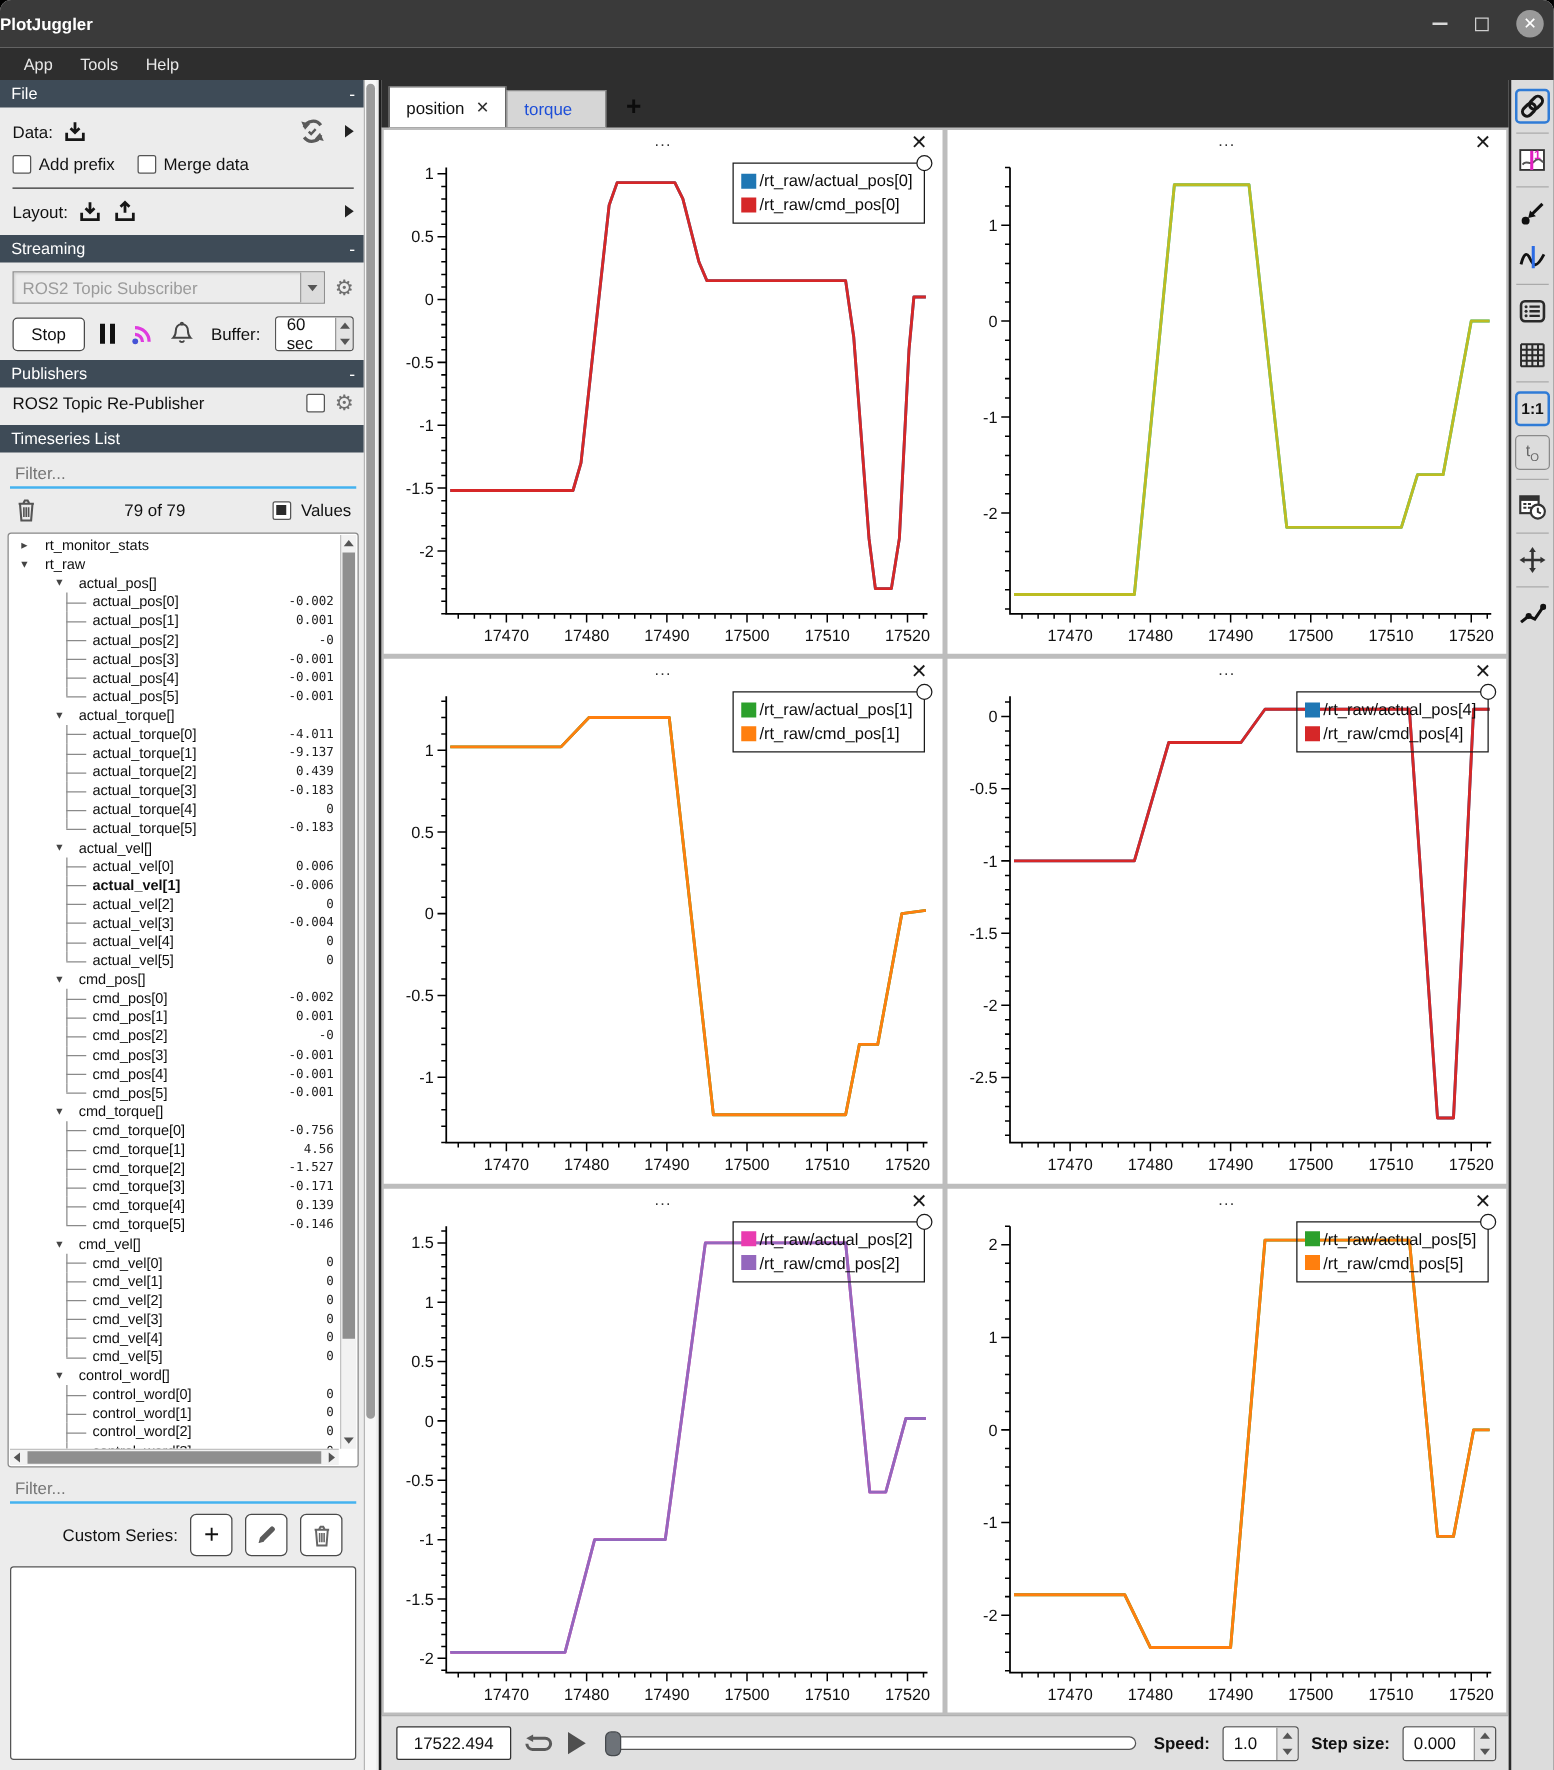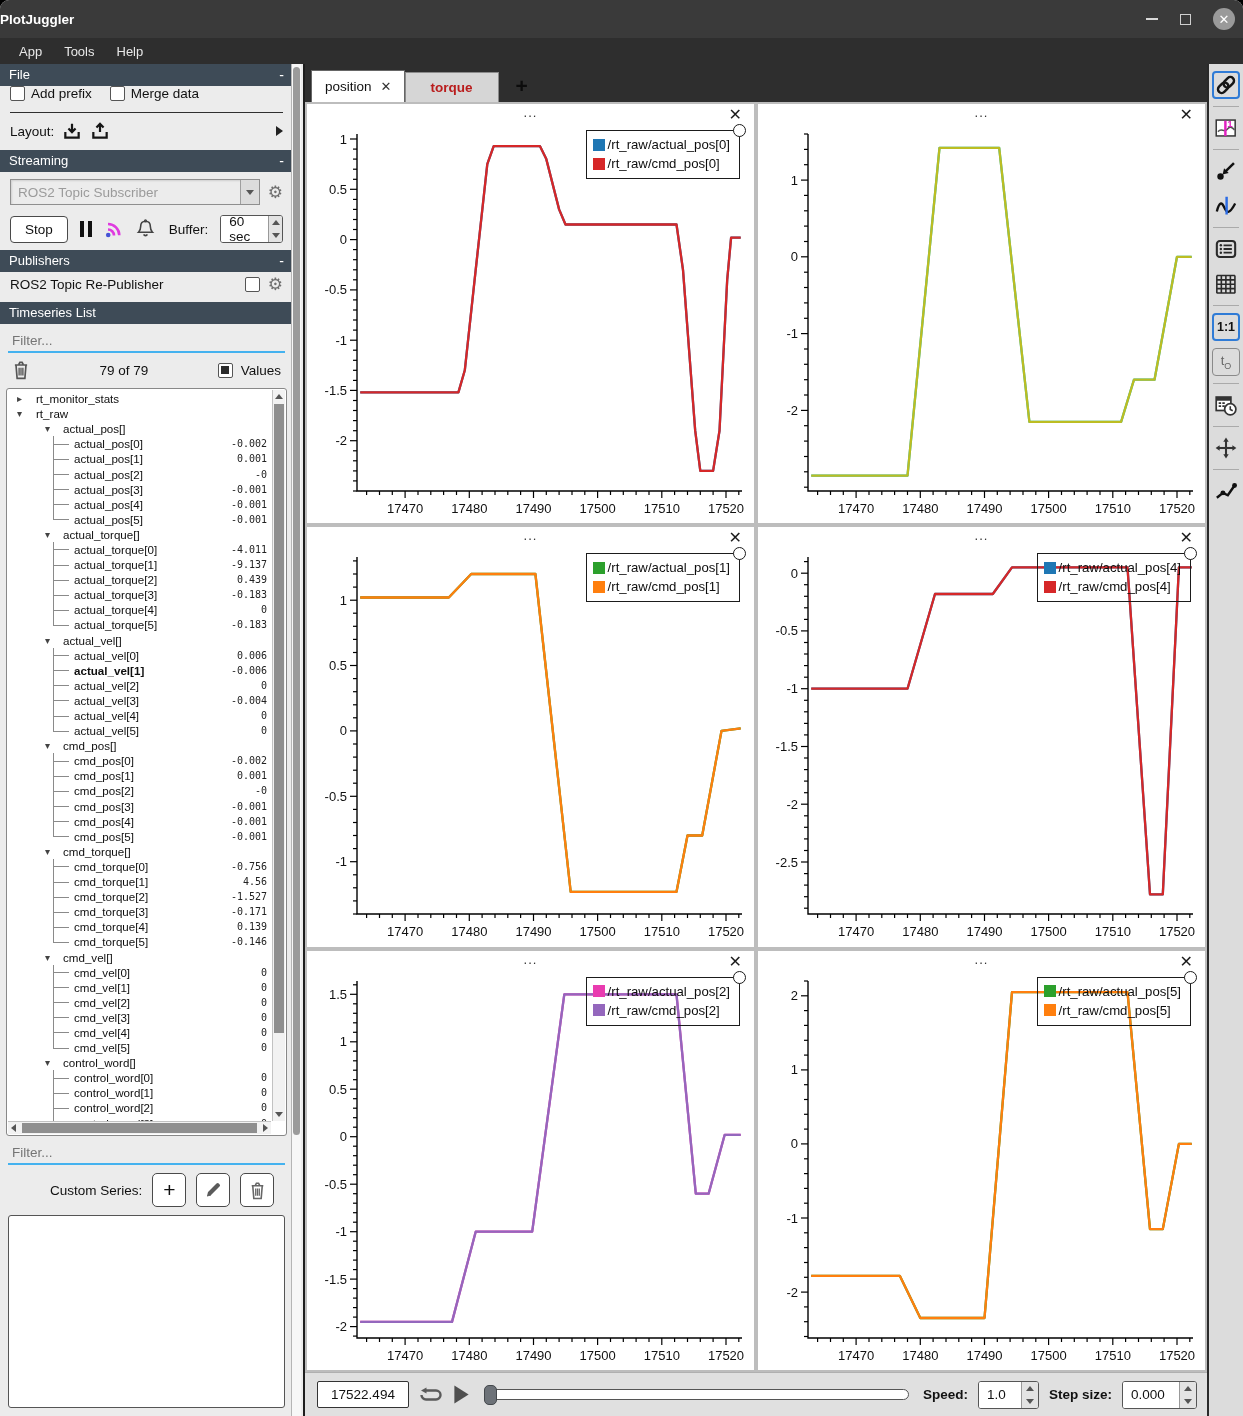--- a/index.html
+++ b/index.html
@@ -66,21 +66,21 @@
   .tri-l{width:0;height:0;border-top:4px solid transparent;border-bottom:4px solid transparent;border-right:5px solid #555;position:absolute;left:3px;}
   .tri-r{width:0;height:0;border-top:4px solid transparent;border-bottom:4px solid transparent;border-left:5px solid #555;position:absolute;right:3px;}
   .cs-row{display:flex;align-items:center;gap:10px;padding:8px 10px 4px;margin-left:40px;}
   .sq-btn{width:34px;height:34px;background:#fff;border:1.5px solid #4a4a4a;border-radius:5px;display:flex;align-items:center;justify-content:center;font-size:21px;color:#111;}
   .cs-box{flex:1;background:#fff;border:1px solid #555;border-radius:3px;margin:4px 8px 8px;}
   
   .main{flex:1;display:flex;flex-direction:column;min-width:0;background:#2e2e2e;}
   .tabbar{height:38px;background:#2e2e2e;display:flex;align-items:flex-end;padding-left:6px;flex:0 0 auto;}
   .tab{display:flex;align-items:center;gap:9px;font-size:13.5px;padding:8px 13px;border:1px solid #8b8b8b;border-bottom:none;}
   .tab.active{background:#fff;color:#111;border-color:#666;}
-  .tab.inactive{background:#d6d6d6;color:#b91c1c;padding:7px 26px 7px 24px;font-weight:bold;}
+  .tab.inactive{background:#d6d6d6;color:#1d4ed8;padding:7px 26px 7px 13px;}
   .tab .tx{font-size:13px;color:#333;font-weight:bold;}
   .tab-add{color:#0c0c0c;font-size:21px;margin-left:16px;padding-bottom:4px;font-weight:bold;}
   .plotgrid{flex:1;display:grid;grid-template-columns:1fr 1fr;grid-template-rows:1fr 1fr 1fr;gap:4px;background:#bdbdbd;padding:2px;min-height:0;}
   .plot-cell{background:#fff;position:relative;display:flex;flex-direction:column;min-height:0;}
   .plot-head{height:24px;position:relative;flex:0 0 auto;}
   .plot-dots{position:absolute;left:50%;transform:translateX(-50%);top:1px;color:#333;font-size:13px;letter-spacing:1px;}
   .plot-close{position:absolute;right:12px;top:3px;color:#1b1b1b;font-size:16px;line-height:1;}
   .plot-svgwrap{flex:1;min-height:0;}
   .legend{position:absolute;right:14px;top:26px;border:1px solid #1b1b1b;background:rgba(255,255,255,0);padding:4px 9px 5px 6px;}
   .legend .lrow{display:flex;align-items:center;gap:3px;font-size:13.2px;color:#0d0d0d;padding:2px 0;}
@@ -122,20 +122,39 @@
     <span class="menu-item">Help</span>
   </div>
 
   <div class="content">
 
     <div class="sidebar">
       <div class="sb-inner">
         <div class="sect">
           <span>File</span>
           <span class="dash">-</span>
+        </div>
+        <div class="sb-row">
+          <span class="sb-label">Data:</span>
+          <span class="icon-btn">
+            <svg width="20" height="20" viewBox="0 0 18 18">
+                <path d="M3 10 v5 h12 v-5" fill="none" stroke="#161616" stroke-width="2"></path>
+                <path d="M9 2.5 v7 M5.8 6.8 l3.2 3.2 3.2-3.2" fill="none" stroke="#161616" stroke-width="2"></path>
+              </svg>
+          </span>
+          <span class="icon-btn" style="margin-left:auto">
+            <svg width="24" height="24" viewBox="0 0 20 20">
+                <path d="M15.5 6 A6.2 6.2 0 0 0 4.5 7.5" fill="none" stroke="#5a5a5a" stroke-width="2.2"></path>
+                <path d="M4.5 14 A6.2 6.2 0 0 0 15.5 12.5" fill="none" stroke="#5a5a5a" stroke-width="2.2"></path>
+                <polygon points="3,4.5 5.5,10 9,6" fill="#5a5a5a" transform="translate(-0.5,-1)"></polygon>
+                <polygon points="17,15.5 14.5,10 11,14" fill="#5a5a5a" transform="translate(0.5,1)"></polygon>
+                <path d="M7.5 10.2 l1.6 1.6 3-3.2" fill="none" stroke="#5a5a5a" stroke-width="1.6"></path>
+              </svg>
+          </span>
+          <span class="arrow-right" style="margin-left:6px"></span>
         </div>
         <div class="sb-row" style="padding-top:0;">
           <span class="cb-row">
               <span class="cb"></span>
               <span>Add prefix</span>
             </span>
           <span class="cb-row" style="margin-left:10px">
               <span class="cb"></span>
               <span>Merge data</span>
             </span>

